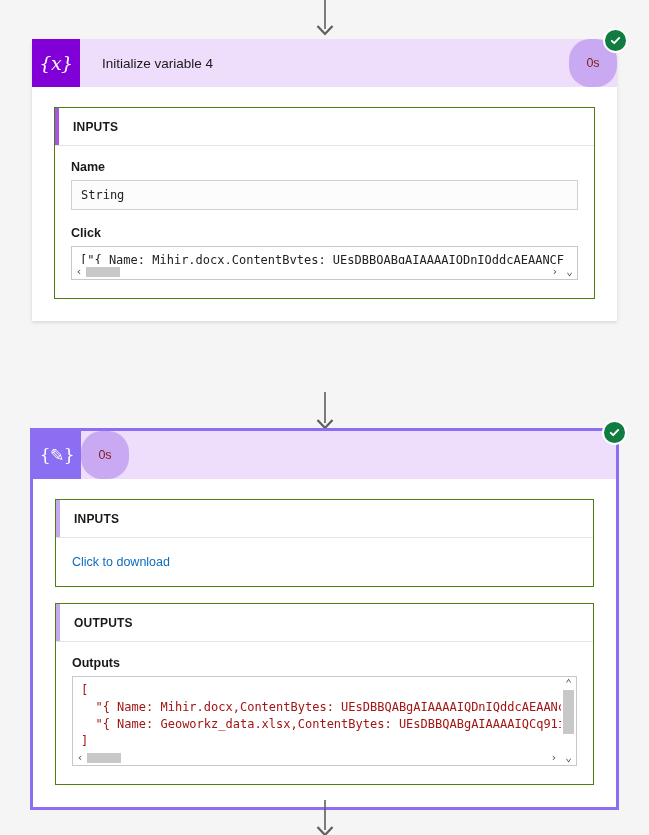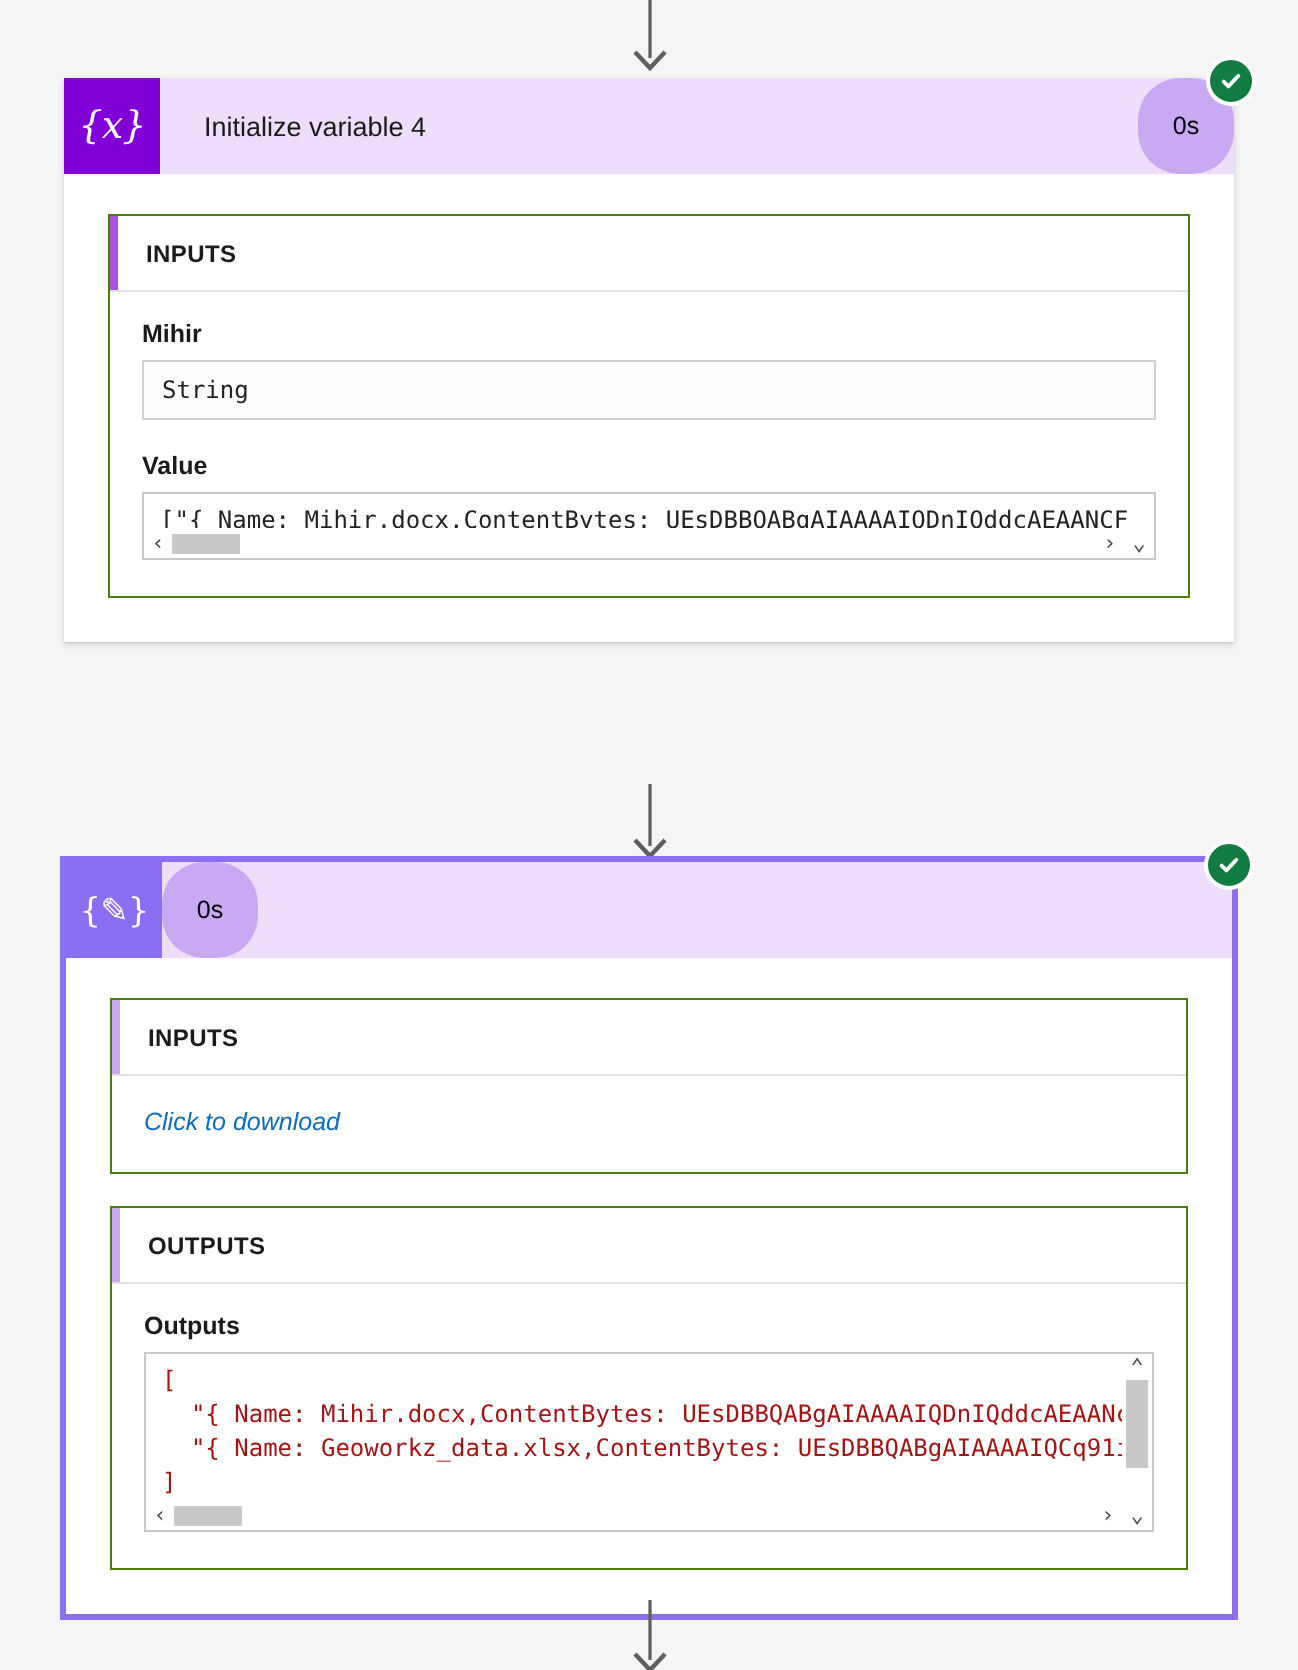--- a/index.html
+++ b/index.html
@@ -77,21 +77,21 @@
     color: #1b1a19;
   }
   .card-duration {
     width: 48px;
     min-width: 48px;
     background: #c9aaf2;
     display: flex;
     align-items: center;
     justify-content: center;
     font-size: 12.5px;
-    color: #000000;
+    color: #7f1d1d;
     border-radius: 21px;
   }
   .status-badge {
     position: absolute;
     top: -11px;
     right: -11px;
     width: 21px;
     height: 21px;
     border-radius: 50%;
     background: #107c41;
@@ -136,21 +136,20 @@
     font-size: 12px;
     font-weight: bold;
     letter-spacing: 0.2px;
     color: #1b1a19;
   }
   .panel-content {
     padding: 14px 16px 18px 16px;
   }
   .panel-content.link-only {
     padding: 14px 16px 16px 16px;
-    font-style: italic;
   }
 
   .field { margin-bottom: 16px; }
   .field:last-child { margin-bottom: 0; }
   .field-label {
     font-size: 12.5px;
     font-weight: bold;
     color: #1b1a19;
     margin-bottom: 6px;
   }
@@ -294,26 +293,26 @@
 
   <div class="card-body">
     <div class="panel">
       <div class="panel-header">
         <span class="panel-header-text">INPUTS</span>
       </div>
       <div class="panel-content">
 
 
         <div class="field">
-          <div class="field-label">Mihir</div>
+          <div class="field-label">Name</div>
           <div class="field-box">String</div>
         </div>
 
         <div class="field">
-          <div class="field-label">Value</div>
+          <div class="field-label">Click</div>
           <div class="code-box single">
             <div class="code-text">["{ Name: Mihir.docx,ContentBytes: UEsDBBQABgAIAAAAIQDnIQddcAEAANCF</div>
             <div class="hscroll">
               <div class="arrow-l">‹</div>
               <div class="track">
                 <div class="thumb"></div>
               </div>
               <div class="arrow-r">›</div>
               <div class="corner">⌄</div>
             </div>

